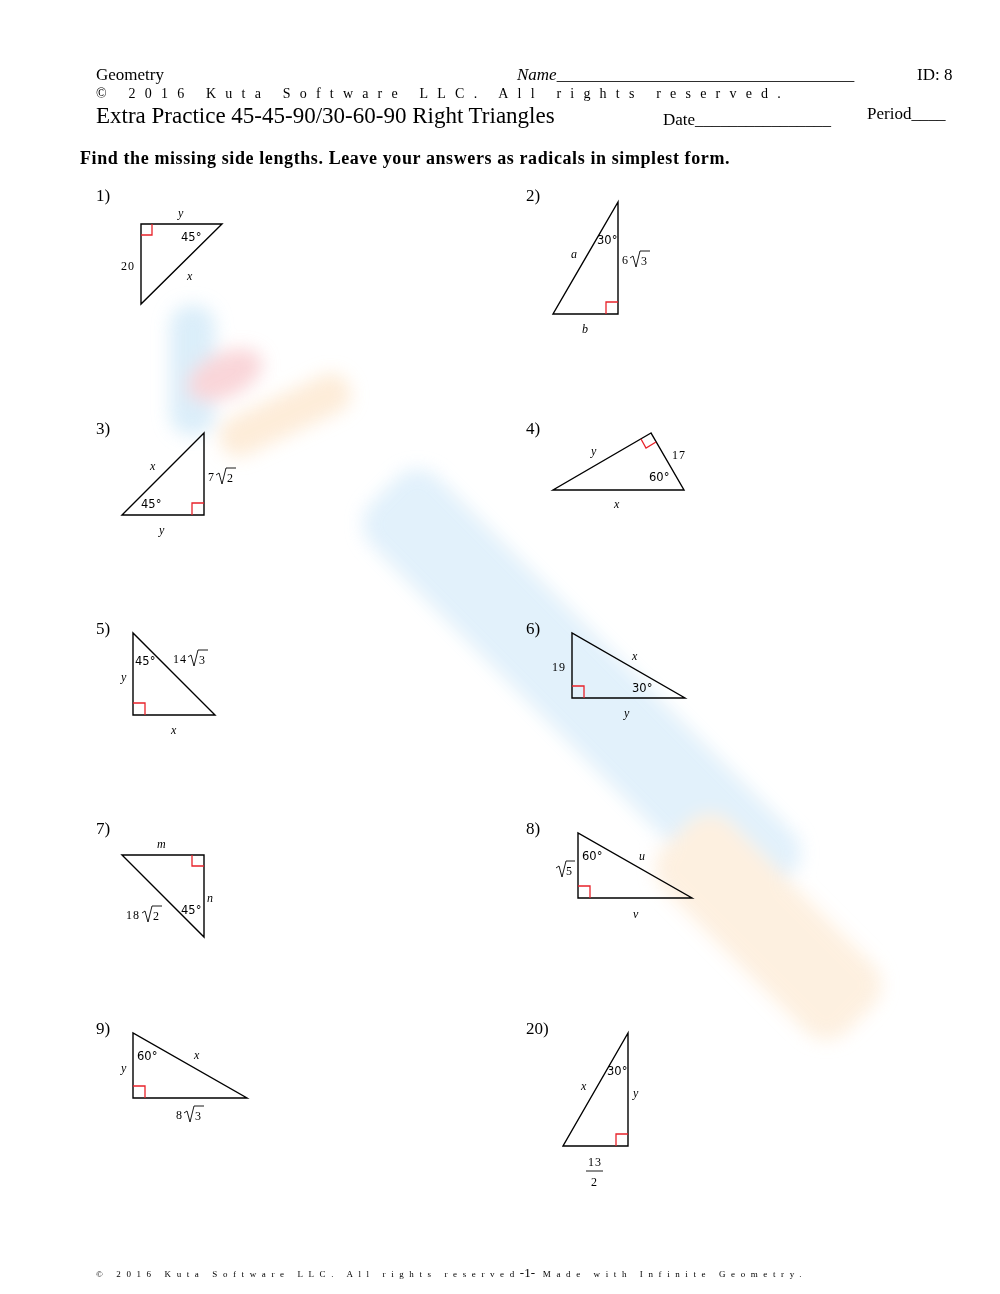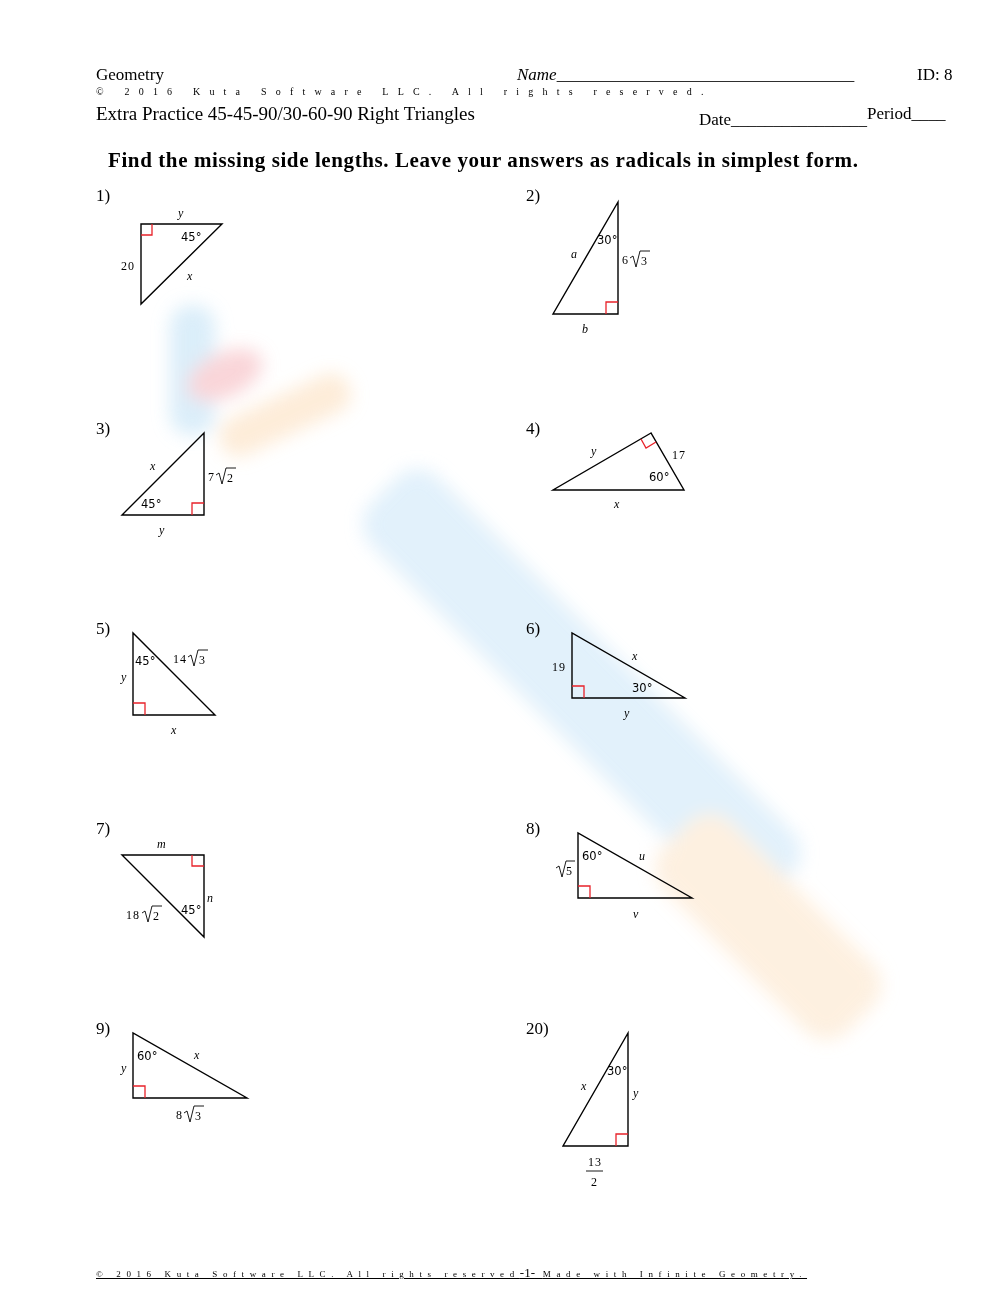--- a/index.html
+++ b/index.html
@@ -1,25 +1,25 @@
 <!DOCTYPE html>
 <html><head>
 <meta charset="utf-8">
 <style>
   html, body { margin: 0; padding: 0; background: #ffffff; }
   body { width: 1000px; height: 1294px; position: relative; overflow: hidden;
          font-family: "Liberation Serif", "DejaVu Serif", serif; color: #000; }
   .abs { position: absolute; white-space: nowrap; }
   .hdr { font-size: 17px; }
-  .copy-top { font-size: 10px; letter-spacing: 9.2px; top: 86px; left: 96px; }
-  .title { font-size: 19px; top: 103px; left: 96px; }
-  .instr { font-family: "Liberation Serif", serif; font-weight: bold; font-size: 21px;
-           letter-spacing: 0.6px; top: 148px; left: 108px; }
+  .copy-top { font-size: 14px; letter-spacing: 9.2px; top: 86px; left: 96px; }
+  .title { font-size: 23px; top: 103px; left: 96px; }
+  .instr { font-family: "Liberation Serif", serif; font-weight: bold; font-size: 18px;
+           letter-spacing: 0.6px; top: 148px; left: 80px; }
   .num { font-size: 17px; }
-  .footer { font-size: 9px; letter-spacing: 5.6px; top: 1265px; left: 96px; text-decoration: underline; }
+  .footer { font-size: 9px; letter-spacing: 5.6px; top: 1265px; left: 96px; }
   .footer .pg { font-size: 13px; letter-spacing: 0; }
   svg#fig { position: absolute; left: 0; top: 0; }
   .watermark { position: absolute; left: 0; top: 0; pointer-events: none; }
 </style>
 </head>
 <body>
 
 <svg class="watermark" width="1000" height="1294" viewBox="0 0 1000 1294">
   <defs>
     <filter id="blur" x="-20%" y="-20%" width="140%" height="140%">
@@ -33,21 +33,21 @@
     <rect x="300" y="640" width="560" height="95" rx="30" fill="#d8ecfa" transform="rotate(45 580 690)"></rect>
     <rect x="640" y="880" width="260" height="95" rx="30" fill="#fdebd6" transform="rotate(45 770 925)"></rect>
   </g>
 </svg>
 
 <div class="abs hdr" style="top:65px;left:96px;">Geometry</div>
 <div class="abs hdr" style="top:65px;left:517px;font-style:italic;">Name___________________________________</div>
 <div class="abs hdr" style="top:65px;left:917px;">ID: 8</div>
 <div class="abs copy-top">© 2016 Kuta Software LLC. All rights reserved.</div>
 <div class="abs title">Extra Practice 45-45-90/30-60-90 Right Triangles</div>
-<div class="abs hdr" style="top:110px;left:663px;margin-left:36px;">Date________________</div>
+<div class="abs hdr" style="top:110px;left:663px;">Date________________</div>
 <div class="abs hdr" style="top:104px;left:867px;">Period____</div>
 <div class="abs instr">Find the missing side lengths.  Leave your answers as radicals in simplest form.</div>
 
 <div class="abs num" style="top:186px;left:96px;">1)</div>
 <div class="abs num" style="top:186px;left:526px;">2)</div>
 <div class="abs num" style="top:419px;left:96px;">3)</div>
 <div class="abs num" style="top:419px;left:526px;">4)</div>
 <div class="abs num" style="top:619px;left:96px;">5)</div>
 <div class="abs num" style="top:619px;left:526px;">6)</div>
 <div class="abs num" style="top:819px;left:96px;">7)</div>

